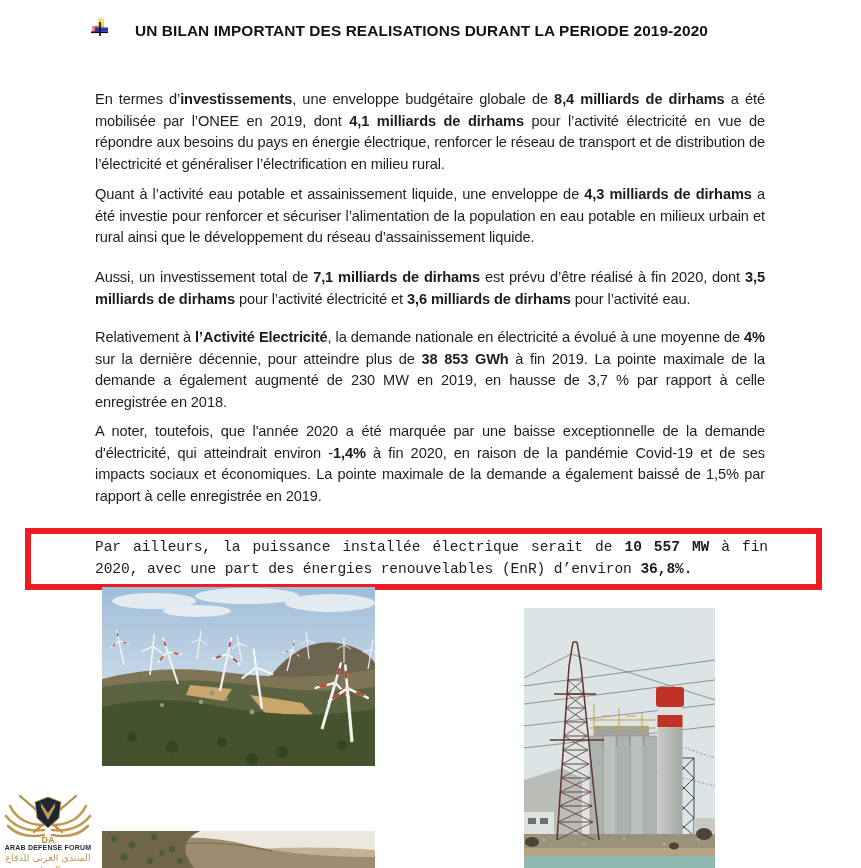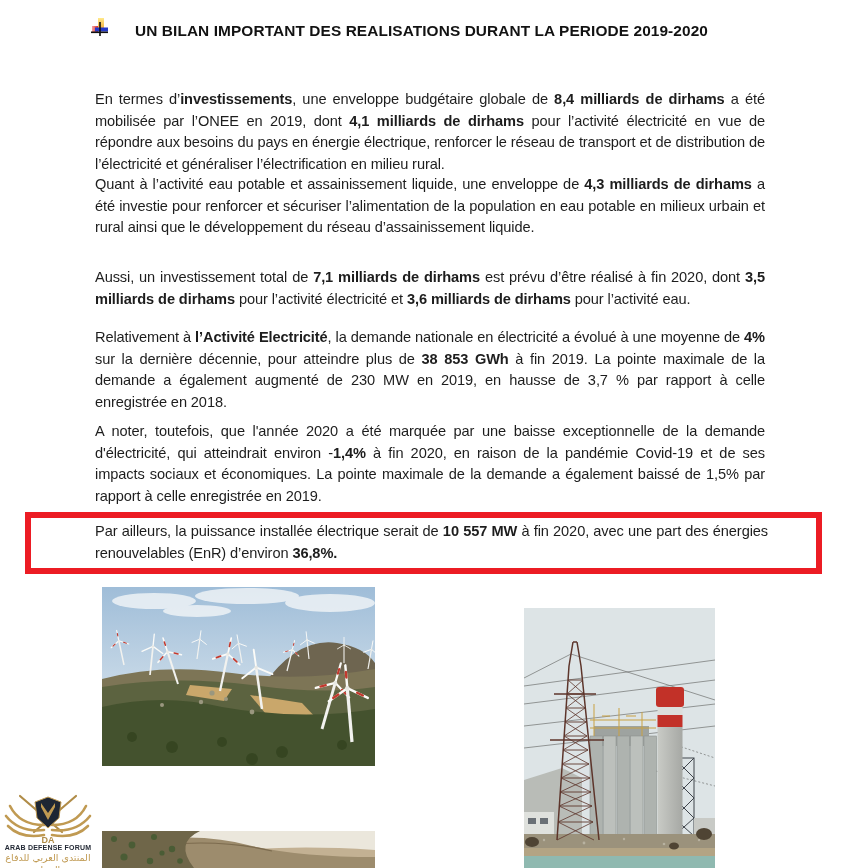--- a/index.html
+++ b/index.html
@@ -7,22 +7,22 @@
   .page{position:relative;width:861px;height:868px;background:#ffffff;overflow:hidden;}
 
   .title-row{position:absolute;top:17px;left:91px;display:flex;align-items:flex-end;gap:26px;}
   .bullet-wrap{flex:0 0 auto;margin-top:1px;}
   h1.title{margin:0;font-size:15.4px;font-weight:700;color:#121212;letter-spacing:0.1px;white-space:nowrap;}
 
   p.para{position:absolute;left:95px;width:670px;margin:0;
          font-size:14.6px;line-height:21.5px;text-align:justify;letter-spacing:-0.1px;color:#1d1d1d;}
   .b{font-weight:700;}
 
-  .hl-box{position:absolute;left:25px;top:512px;width:797px;box-sizing:border-box;
-          border:6px solid #EC1C24;background:#ffffff;padding:3px 48px 4px 64px;min-height:56px;}
+  .hl-box{position:absolute;left:25px;top:528px;width:797px;box-sizing:border-box;
+          border:6px solid #EC1C24;background:#ffffff;padding:3px 48px 4px 64px;min-height:56px;font-family:Liberation Mono, monospace;}
   .hl-box p{margin:0;font-size:14.6px;line-height:21.5px;text-align:justify;letter-spacing:-0.1px;}
 
   .photo{position:absolute;overflow:hidden;}
   .photo svg{display:block;}
   #wind{left:102px;top:587px;width:273px;height:179px;}
   #plant{left:524px;top:608px;width:191px;height:260px;}
   #dam{left:102px;top:831px;width:273px;height:37px;}
 
   .logo{position:absolute;left:2px;top:792px;width:92px;text-align:center;}
   .logo svg{display:block;margin:0 auto;}
@@ -51,21 +51,21 @@
         <rect x="1" y="8" width="6" height="6" fill="url(#rg)"></rect>
         <rect x="4" y="9.5" width="13" height="4" fill="#2438c8"></rect>
         <rect x="0" y="13.5" width="17" height="1.6" fill="#101010"></rect>
         <rect x="8.2" y="4" width="1.6" height="14" fill="#101010"></rect>
       </svg>
     </span>
     <h1 class="title">UN BILAN IMPORTANT DES REALISATIONS DURANT LA PERIODE 2019-2020</h1>
   </div>
 
   <p class="para" style="top:89px"><span>En termes d’</span><span class="b">investissements</span><span>, une enveloppe budgétaire globale de </span><span class="b">8,4 milliards de dirhams</span><span> a été mobilisée par l’ONEE en 2019, dont </span><span class="b">4,1 milliards de dirhams</span><span> pour l’activité électricité en vue de répondre aux besoins du pays en énergie électrique, renforcer le réseau de transport et de distribution de l’électricité et généraliser l’électrification en milieu rural.</span></p>
-  <p class="para" style="top:174px"><span>Quant à l’activité eau potable et assainissement liquide, une enveloppe de </span><span class="b">4,3 milliards de dirhams</span><span> a été investie pour renforcer et sécuriser l’alimentation de la population en eau potable en milieux urbain et rural ainsi que le développement du réseau d’assainissement liquide.</span></p>
+  <p class="para" style="top:184px"><span>Quant à l’activité eau potable et assainissement liquide, une enveloppe de </span><span class="b">4,3 milliards de dirhams</span><span> a été investie pour renforcer et sécuriser l’alimentation de la population en eau potable en milieux urbain et rural ainsi que le développement du réseau d’assainissement liquide.</span></p>
   <p class="para" style="top:267px"><span>Aussi, un investissement total de </span><span class="b">7,1 milliards de dirhams</span><span> est prévu d’être réalisé à fin 2020, dont </span><span class="b">3,5 milliards de dirhams</span><span> pour l’activité électricité et </span><span class="b">3,6 milliards de dirhams</span><span> pour l’activité eau.</span></p>
   <p class="para" style="top:327px"><span>Relativement à </span><span class="b">l’Activité Electricité</span><span>, la demande nationale en électricité a évolué à une moyenne de </span><span class="b">4%</span><span> sur la dernière décennie, pour atteindre plus de </span><span class="b">38 853 GWh</span><span> à fin 2019. La pointe maximale de la demande a également augmenté de 230 MW en 2019, en hausse de 3,7 % par rapport à celle enregistrée en 2018.</span></p>
   <p class="para" style="top:421px"><span>A noter, toutefois, que l'année 2020 a été marquée par une baisse exceptionnelle de la demande d'électricité, qui atteindrait environ -</span><span class="b">1,4%</span><span> à fin 2020, en raison de la pandémie Covid-19 et de ses impacts sociaux et économiques. La pointe maximale de la demande a également baissé de 1,5% par rapport à celle enregistrée en 2019.</span></p>
 
   <div class="hl-box" style="border-color: rgb(236, 28, 36);">
     <p><span>Par ailleurs, la puissance installée électrique serait de </span><span class="b">10 557 MW</span><span> à fin 2020, avec une part des énergies renouvelables (EnR) d’environ </span><span class="b">36,8%.</span></p>
   </div>
 
   <div class="photo" id="wind">
     <svg width="273" height="179" viewBox="0 0 273 179">

